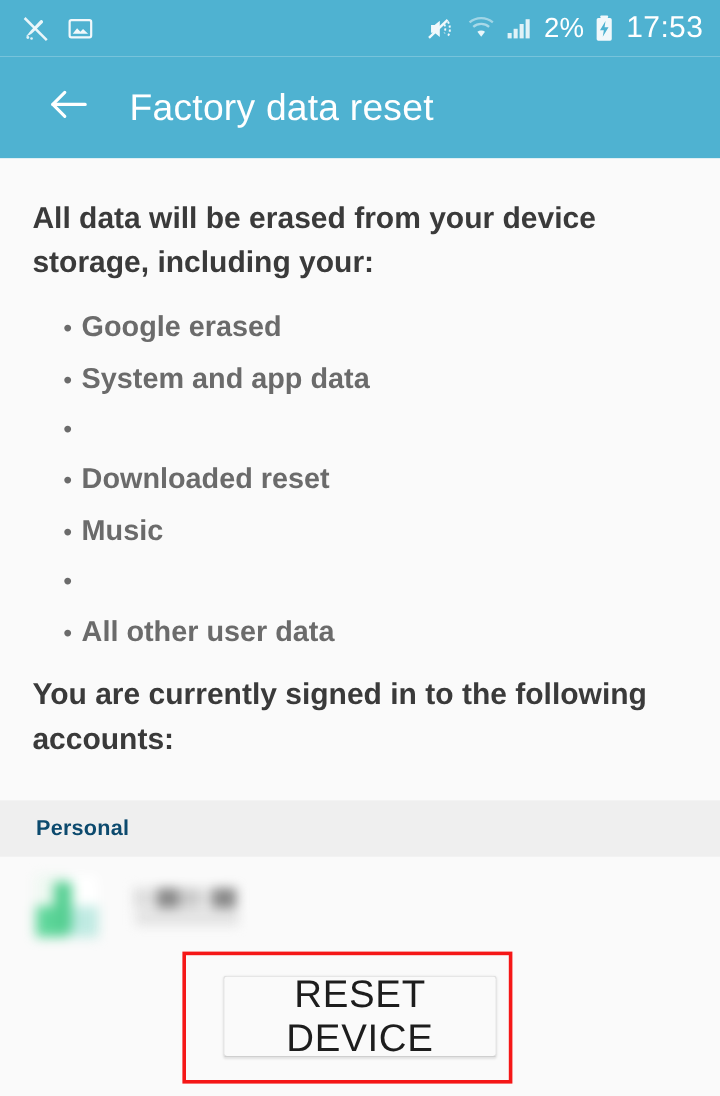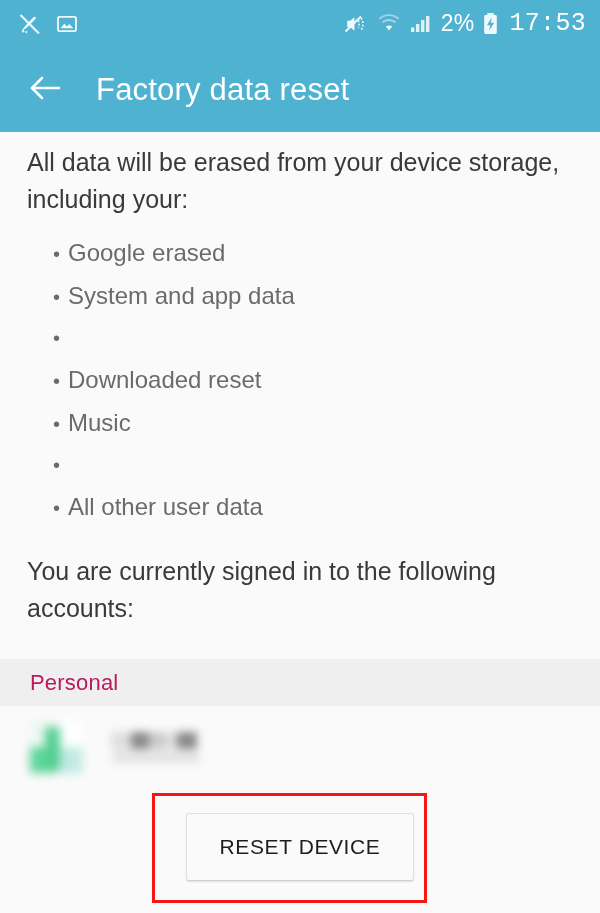--- a/index.html
+++ b/index.html
@@ -46,30 +46,29 @@
     font-size: 23px;
     letter-spacing: .2px;
     color: #ffffff;
     font-weight: 400;
     line-height: 1;
   }
   .clock-text {
     font-size: 25px;
     letter-spacing: .3px;
     margin-left: 2px;
-    font-family: Liberation Mono, monospace;
   }
 
   
   .app-bar {
     height: 85px;
     background: #4FB2D1;
     display: flex;
     align-items: center;
-    padding-left: 24px;
+    padding-left: 36px;
     box-sizing: border-box;
   }
   .back-btn {
     width: 44px;
     height: 44px;
     display: flex;
     align-items: center;
     justify-content: center;
     cursor: pointer;
     flex: 0 0 auto;
@@ -79,21 +78,22 @@
     color: #ffffff;
     margin-left: 28px;
     font-weight: 400;
     letter-spacing: .2px;
     white-space: nowrap;
   }
 
   
   .content {
     background: #fafafa;
-    padding-top: 12px;
+    padding-top: 32px;
+    font-weight: bold;
   }
   .intro-text {
     font-size: 25px;
     line-height: 37px;
     color: #3a3a3a;
     padding: 0 30px 0 27px;
     margin: 0;
   }
   .bullet-list {
     list-style: none;
@@ -112,36 +112,36 @@
     flex: 0 0 auto;
     color: #6b6b6b;
     font-size: 20px;
     line-height: 41px;
   }
   .signed-text {
     font-size: 25px;
     line-height: 37px;
     color: #3a3a3a;
     padding: 0 24px 0 27px;
-    margin: 24px 0 0 0;
+    margin: 12px 0 0 0;
   }
 
   
   .section-band {
     margin-top: 32px;
     background: #efefef;
     height: 47px;
     display: flex;
     align-items: center;
     padding-left: 30px;
     box-sizing: border-box;
   }
   .section-band-label {
-    font-size: 22px;
-    color: #be185d;
+    font-size: 18px;
+    color: #0c4a6e;
     letter-spacing: .2px;
   }
 
   .account-row {
     height: 82px;
     display: flex;
     align-items: center;
     padding-left: 30px;
     box-sizing: border-box;
     background: #fafafa;
@@ -205,21 +205,21 @@
   }
   .reset-btn {
     width: 100%;
     height: 100%;
     background: #fafafa;
     border: 1px solid #e0e0e0;
     border-bottom-color: #cfcfcf;
     border-radius: 3px;
     box-shadow: 0 1px 2px rgba(0,0,0,.10);
     font-family: "Liberation Sans", sans-serif;
-    font-size: 21px;
+    font-size: 32px;
     letter-spacing: .6px;
     color: #1d1d1d;
     cursor: pointer;
     display: flex;
     align-items: center;
     justify-content: center;
   }
 </style>
 </head>
 <body>

